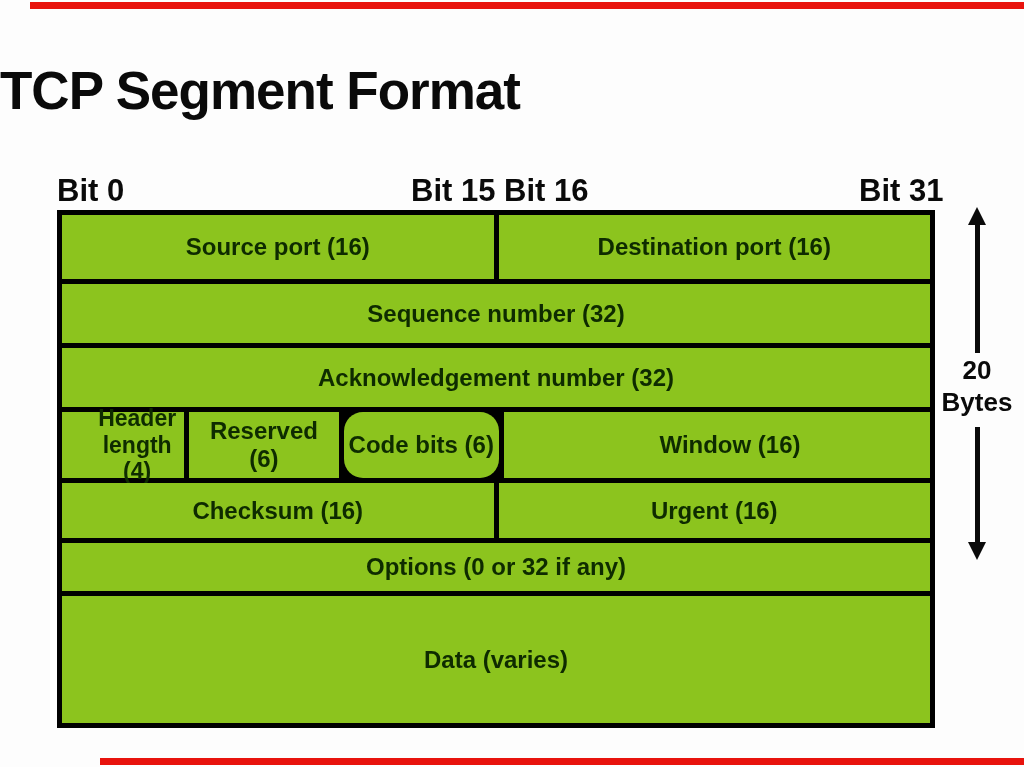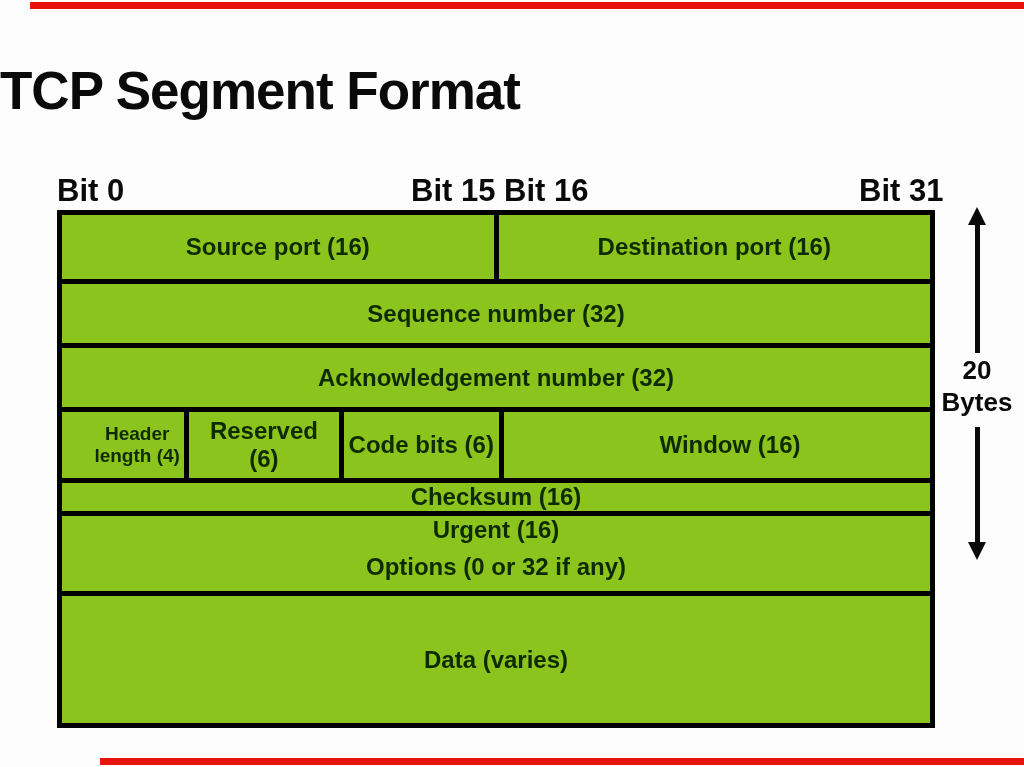--- a/index.html
+++ b/index.html
@@ -68,42 +68,42 @@
   }
   .seg-row {
     display: flex;
     gap: 5px;
     flex: none;
   }
   .seg-row.r1 { height: 64px; }
   .seg-row.r2 { height: 59px; }
   .seg-row.r3 { height: 59px; }
   .seg-row.r4 { height: 66px; }
-  .seg-row.r5 { height: 55px; flex-direction: column; }
+  .seg-row.r5 { height: 55px; }
   .seg-row.r6 { height: 48px; }
   .seg-row.r7 { flex: 1; }
 
   .seg-cell {
     background: #8cc41e;
     color: #0e2b00;
     display: flex;
     align-items: center;
     justify-content: center;
     text-align: center;
     font-weight: bold;
     font-size: 24px;
     flex: 1 1 0;
     line-height: 1.15;
     padding: 0 4px;
     box-sizing: border-box;
   }
   
-  .seg-cell.w-hdr  { flex-grow: 96;  font-size: 19px; padding-left: 32px; }
+  .seg-cell.w-hdr  { flex-grow: 96;  font-size: 23px; padding-left: 32px; }
   .seg-cell.w-res  { flex-grow: 157; }
-  .seg-cell.w-code { flex-grow: 164; }
+  .seg-cell.w-code { flex-grow: 164; border-radius: 19px; }
   .seg-cell.w-win  { flex-grow: 436; padding-left: 30px; }
 
   
   .size-arrow-svg {
     position: absolute;
     left: 945px;
     top: 205px;
     width: 70px;
     height: 360px;
   }

